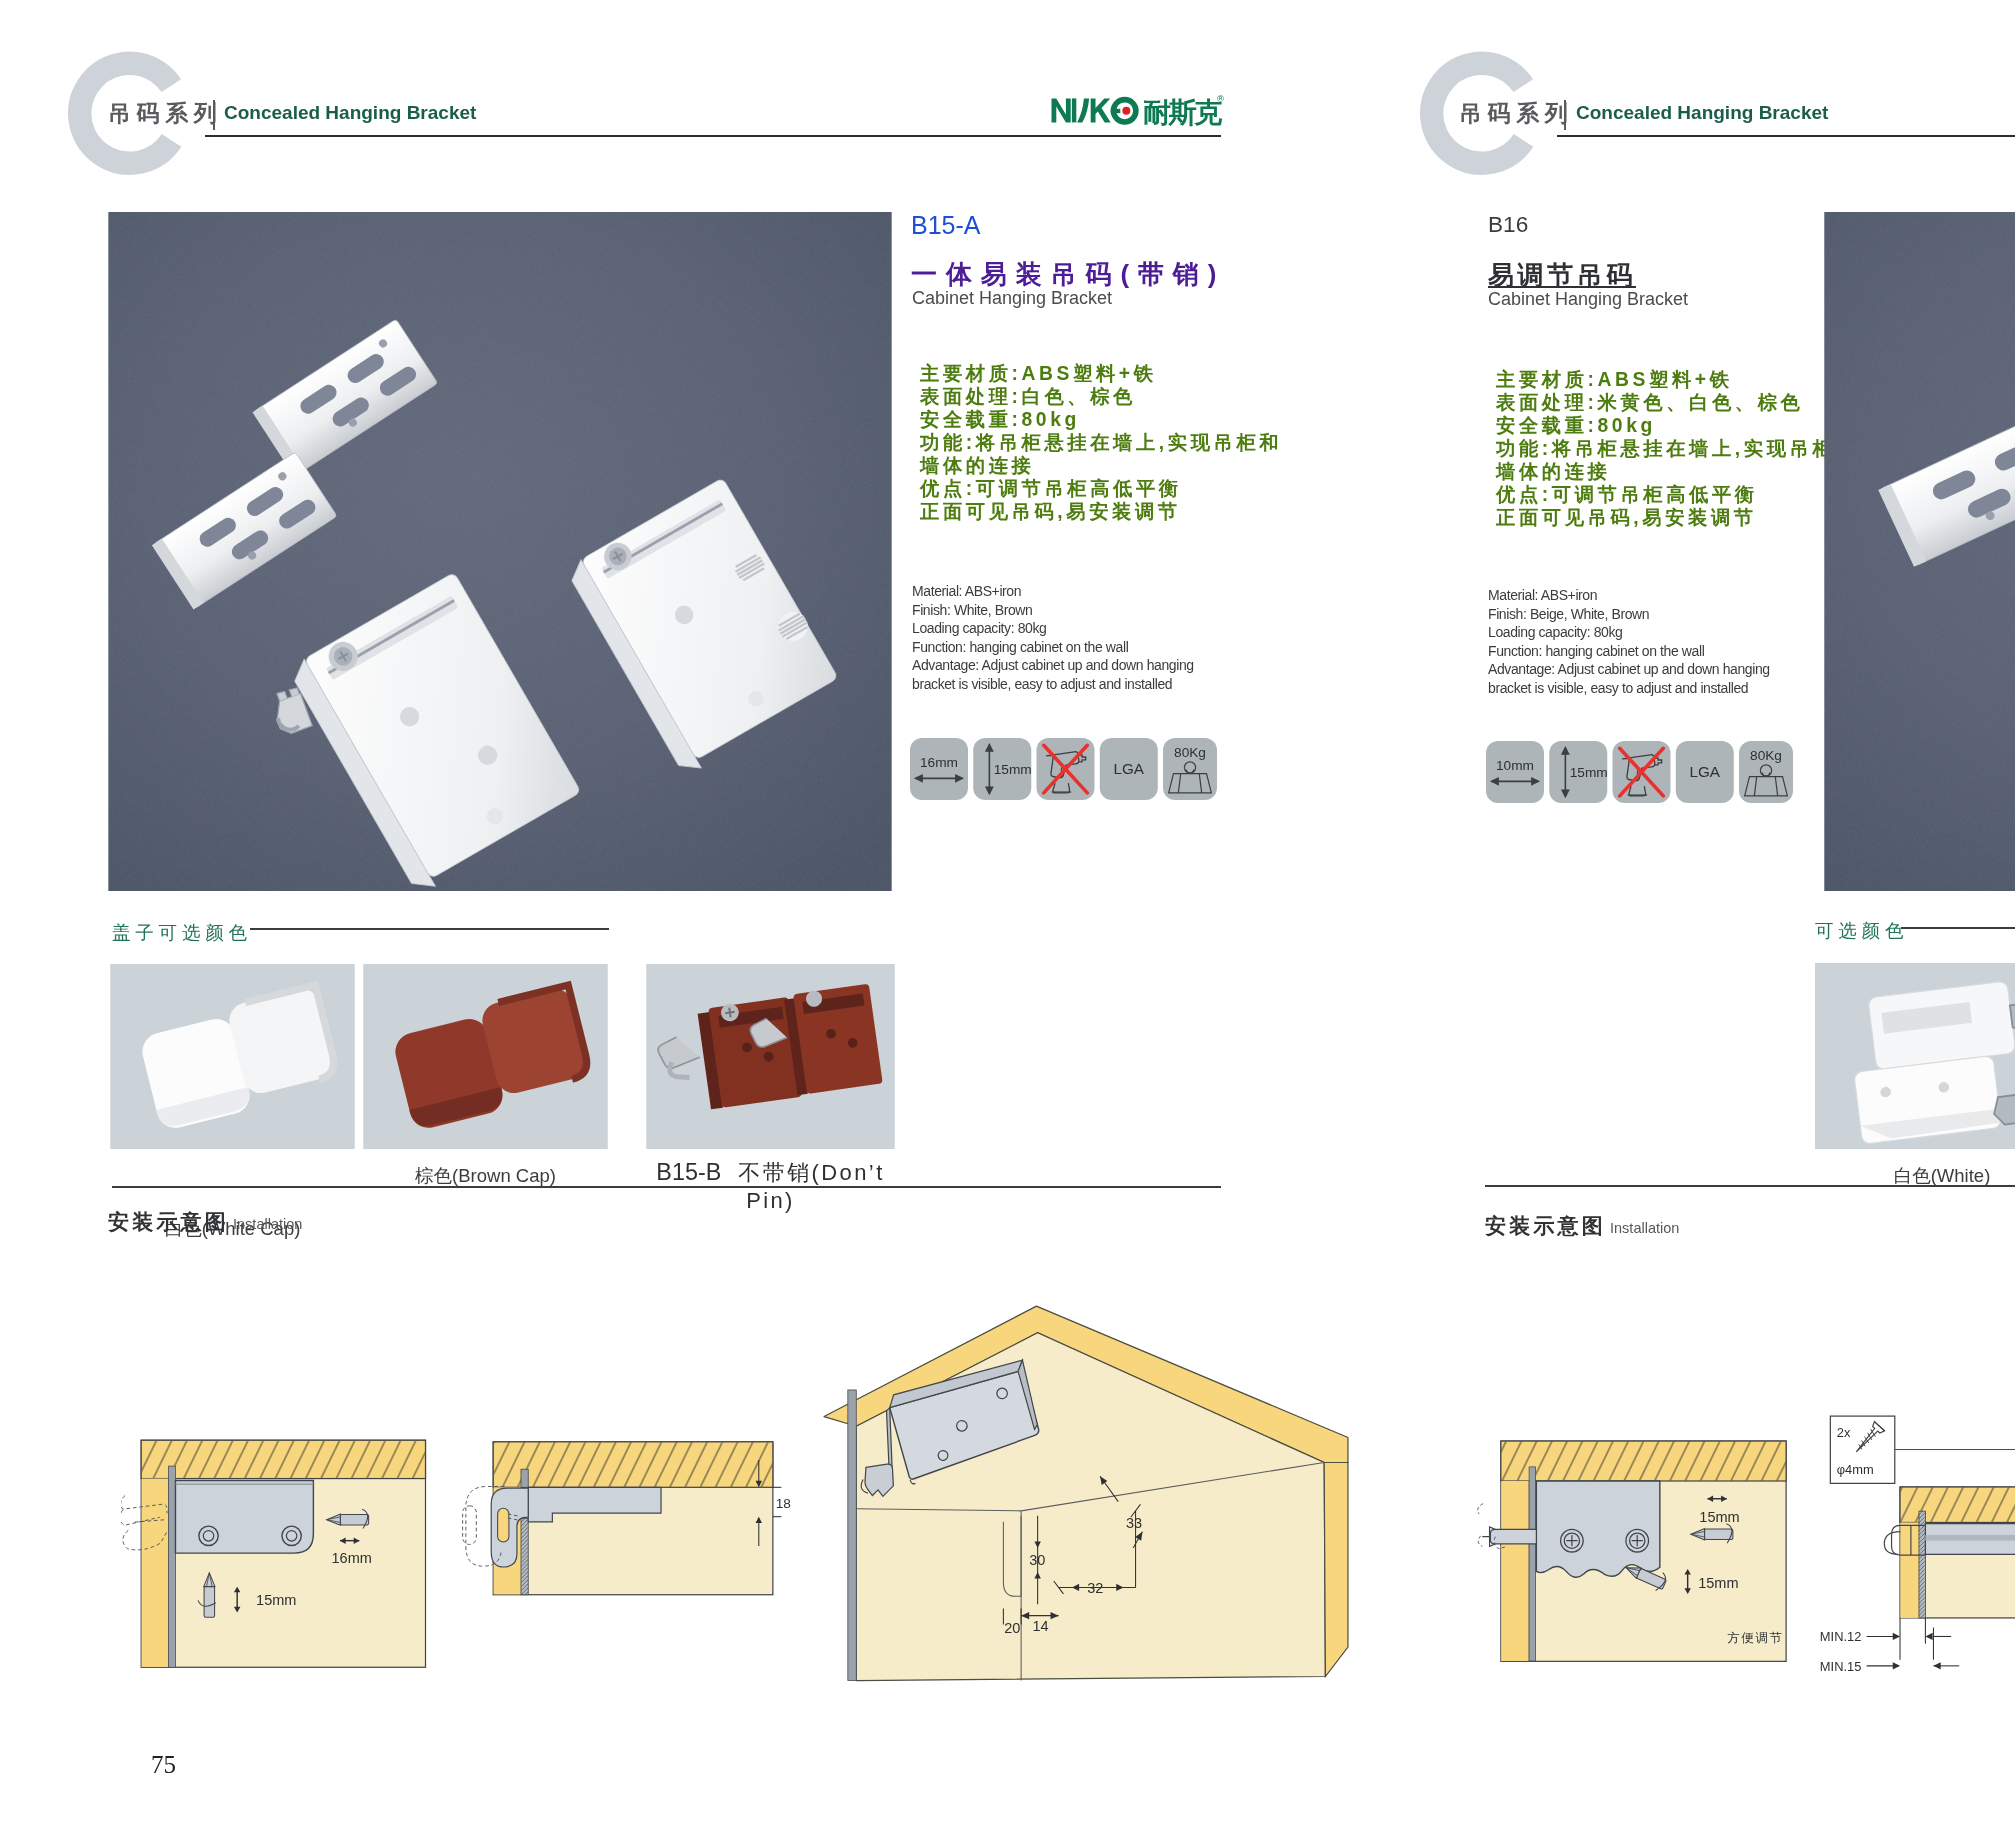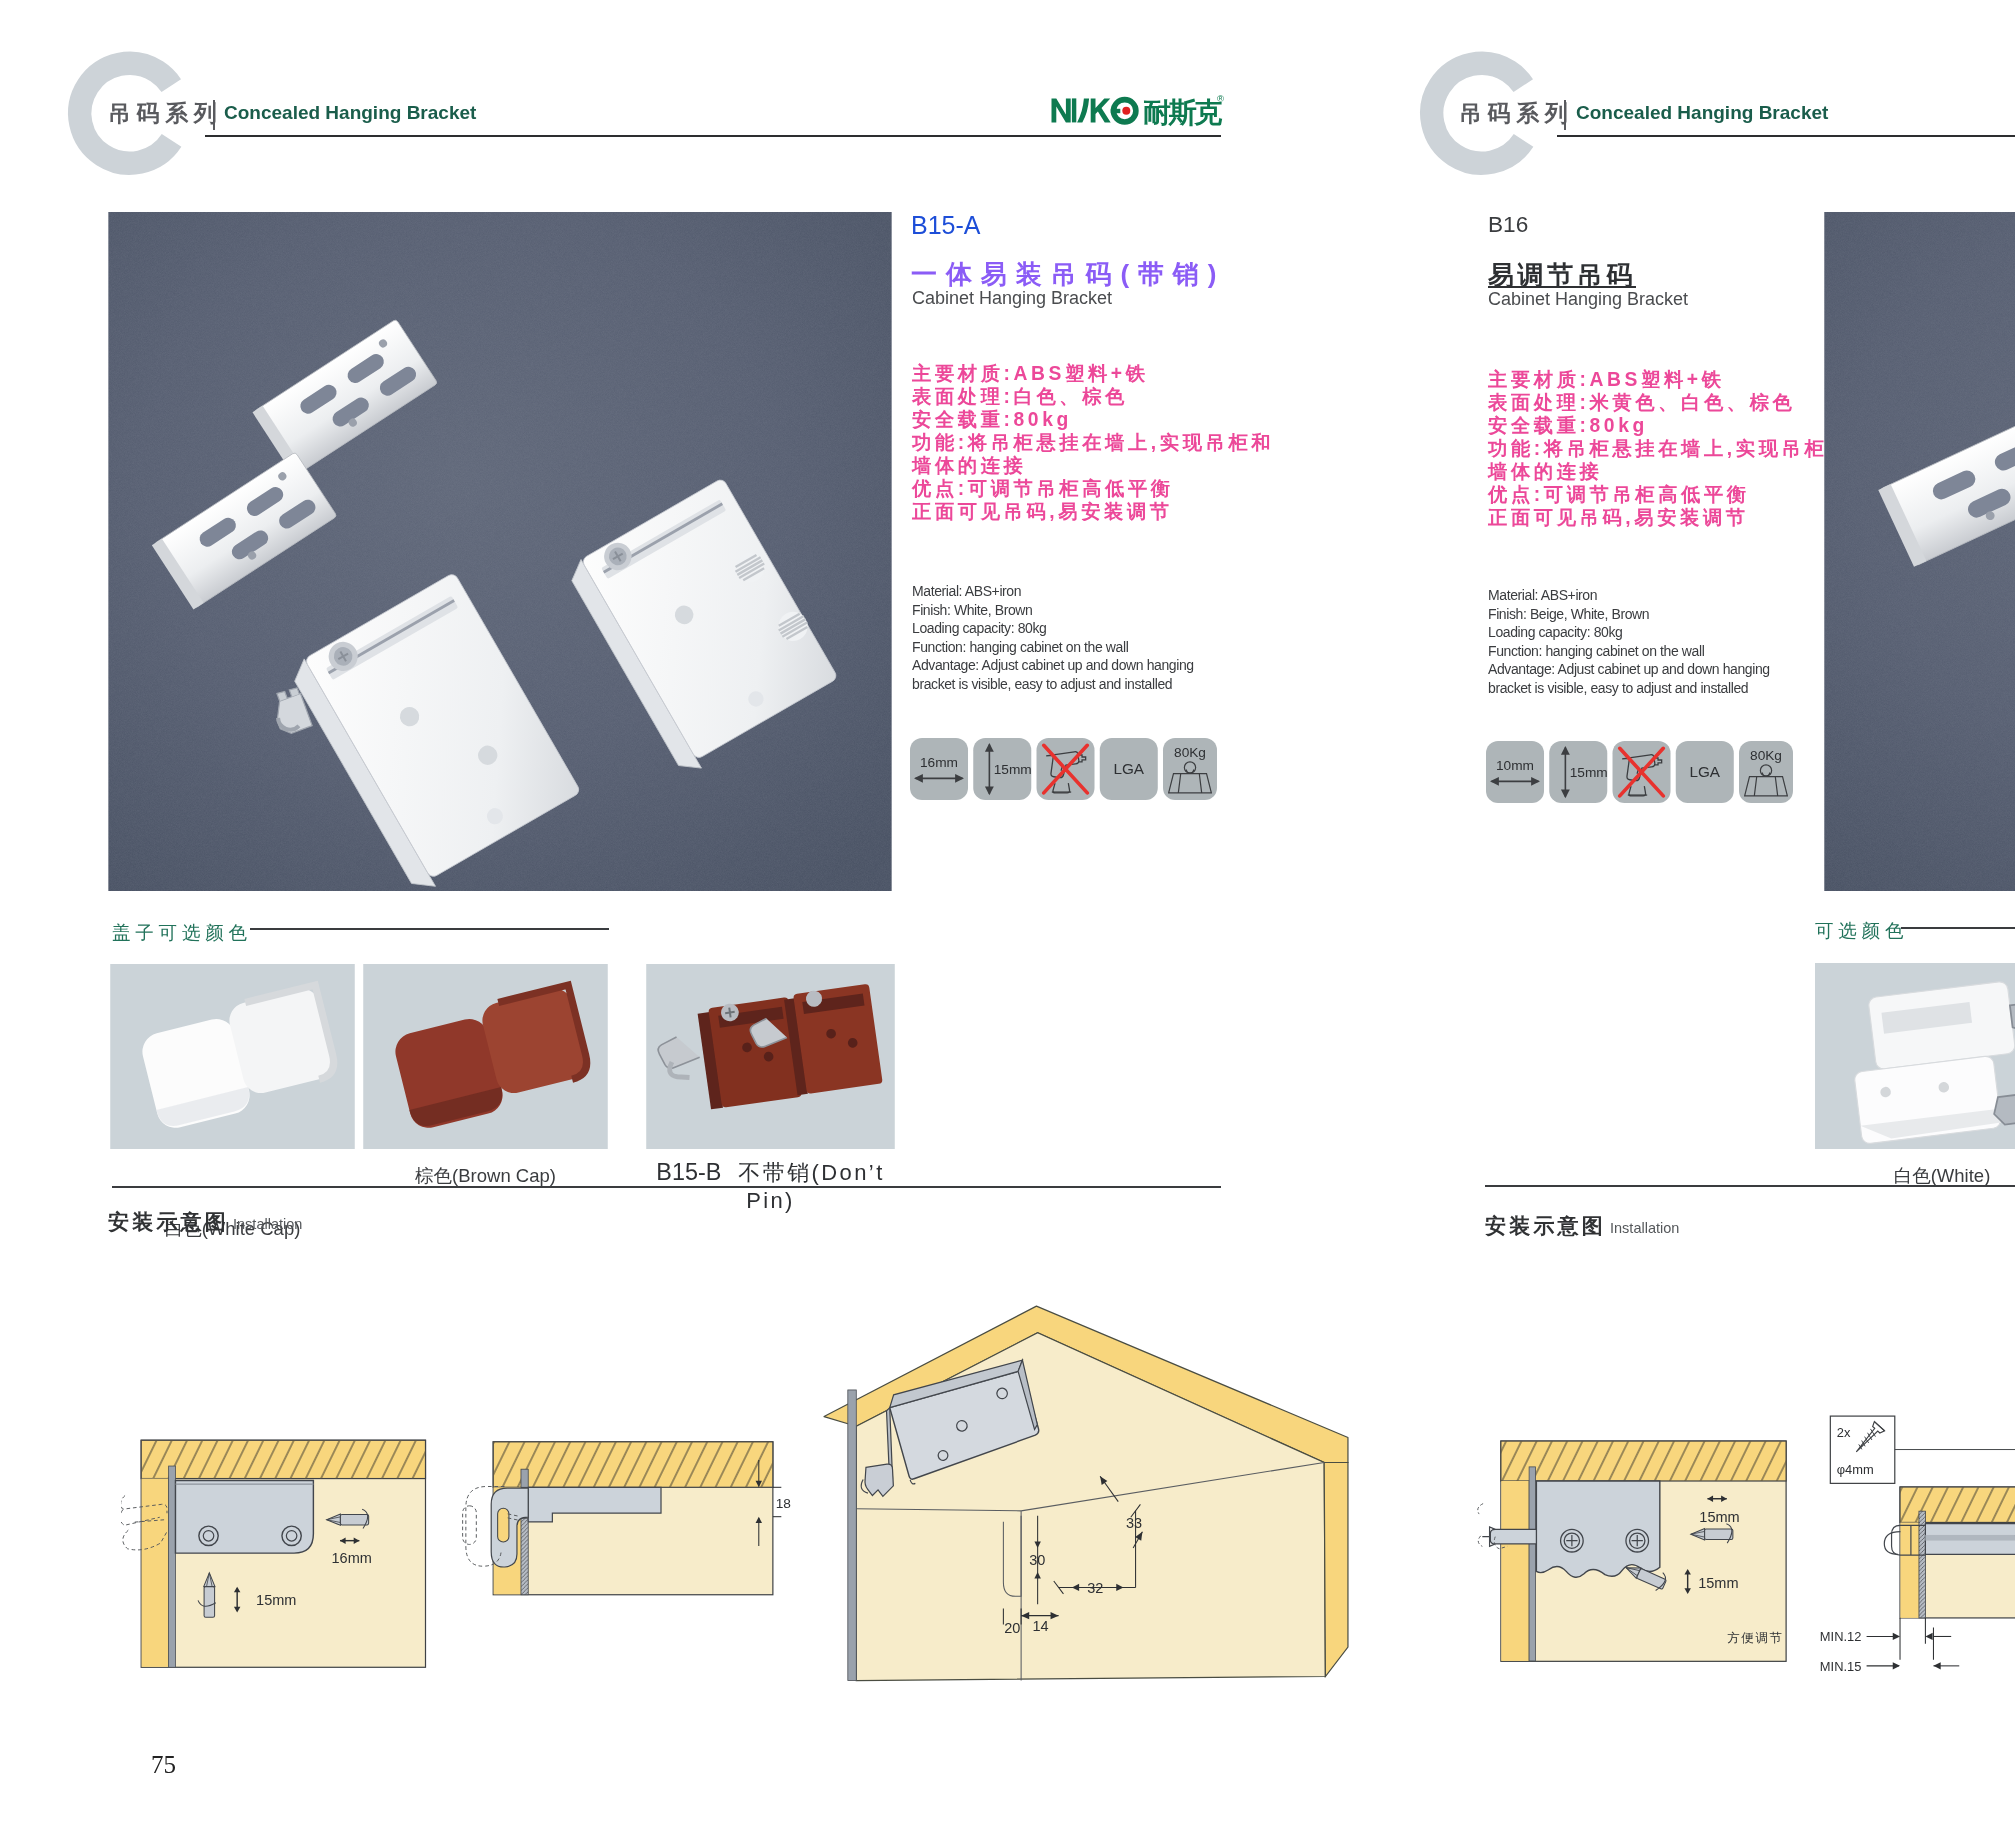--- a/index.html
+++ b/index.html
@@ -1,17 +1,17 @@
 <!DOCTYPE html>
 <html style="font-size:6.4px"><head><meta charset="utf-8">
 <style>
 html,body{margin:0;padding:0;}
 body{width:2703px;height:1847px;background:#ffffff;font-family:"Liberation Sans",sans-serif;position:relative;overflow:hidden;}
 .abs{position:absolute;}
-.body-cjk{font-size:19.3px;line-height:23px;color:#ec4899;letter-spacing:3.6px;font-weight:bold;}
+.body-cjk{font-size:19.3px;line-height:23px;color:#4d7c0f;letter-spacing:3.6px;font-weight:bold;margin-left:8px;}
 .body-en{font-size:14px;line-height:18.5px;color:#3a3c3f;letter-spacing:-0.4px;}
 .seclabel{font-size:18.5px;font-weight:normal;color:#21725a;letter-spacing:4.8px;}
 .boxlabel{font-size:18.5px;color:#3a3c3f;}
 svg{display:block;}
 </style></head>
 <body>
 
 <svg class="abs" style="left:60px;top:44px" width="145" height="145" viewBox="0 0 360 360">
 <circle cx="173" cy="172" r="124" fill="none" stroke="#cdd3d8" stroke-width="58" stroke-dasharray="634 145" transform="rotate(33 173 172)"></circle>
 </svg>
@@ -131,21 +131,21 @@
 <g transform="translate(170,120)">
         <circle r="36" fill="#f0f2f4"></circle>
         <path d="M-36 0 h72 M-30 -19 h60 M-30 19 h60 M-36 -9 h72 M-36 9 h72" stroke="#c3c7cc" stroke-width="6"></path>
       </g>
 <circle cx="0" cy="230" r="19" fill="#e3e6ea"></circle>
 </g>
 </svg>
 
 <div class="abs" style="left:911px;top:211px;font-size:25px;color:#1d4ed8;">B15-A</div>
 
-<div class="abs" style="left:911px;top:257px;font-size:26px;font-weight:bold;color:#8b5cf6;letter-spacing:8.9px;">一体易装吊码(带销)</div>
+<div class="abs" style="left:911px;top:257px;font-size:26px;font-weight:bold;color:#4c1d95;letter-spacing:8.9px;">一体易装吊码(带销)</div>
 
 <div class="abs" style="left:912px;top:288px;font-size:18px;color:#4a4c4f;">Cabinet Hanging Bracket</div>
 
 <div class="abs body-cjk" style="left:912px;top:362px;">主要材质:ABS塑料+铁<br>表面处理:白色、棕色<br>安全载重:80kg<br>功能:将吊柜悬挂在墙上,实现吊柜和<br>墙体的连接<br>优点:可调节吊柜高低平衡<br>正面可见吊码,易安装调节</div>
 
 <div class="abs body-en" style="left:912px;top:582px;">Material: ABS+iron<br>Finish: White, Brown<br>Loading capacity: 80kg<br>Function: hanging cabinet on the wall<br>Advantage: Adjust cabinet up and down hanging<br>bracket is visible, easy to adjust and installed</div>
 
 <svg class="abs" style="left:910px;top:738px" width="307" height="63" viewBox="0 0 762 156">
 <defs>
 <g id="drill" fill="none" stroke="#3c3e41" stroke-width="3.2">

